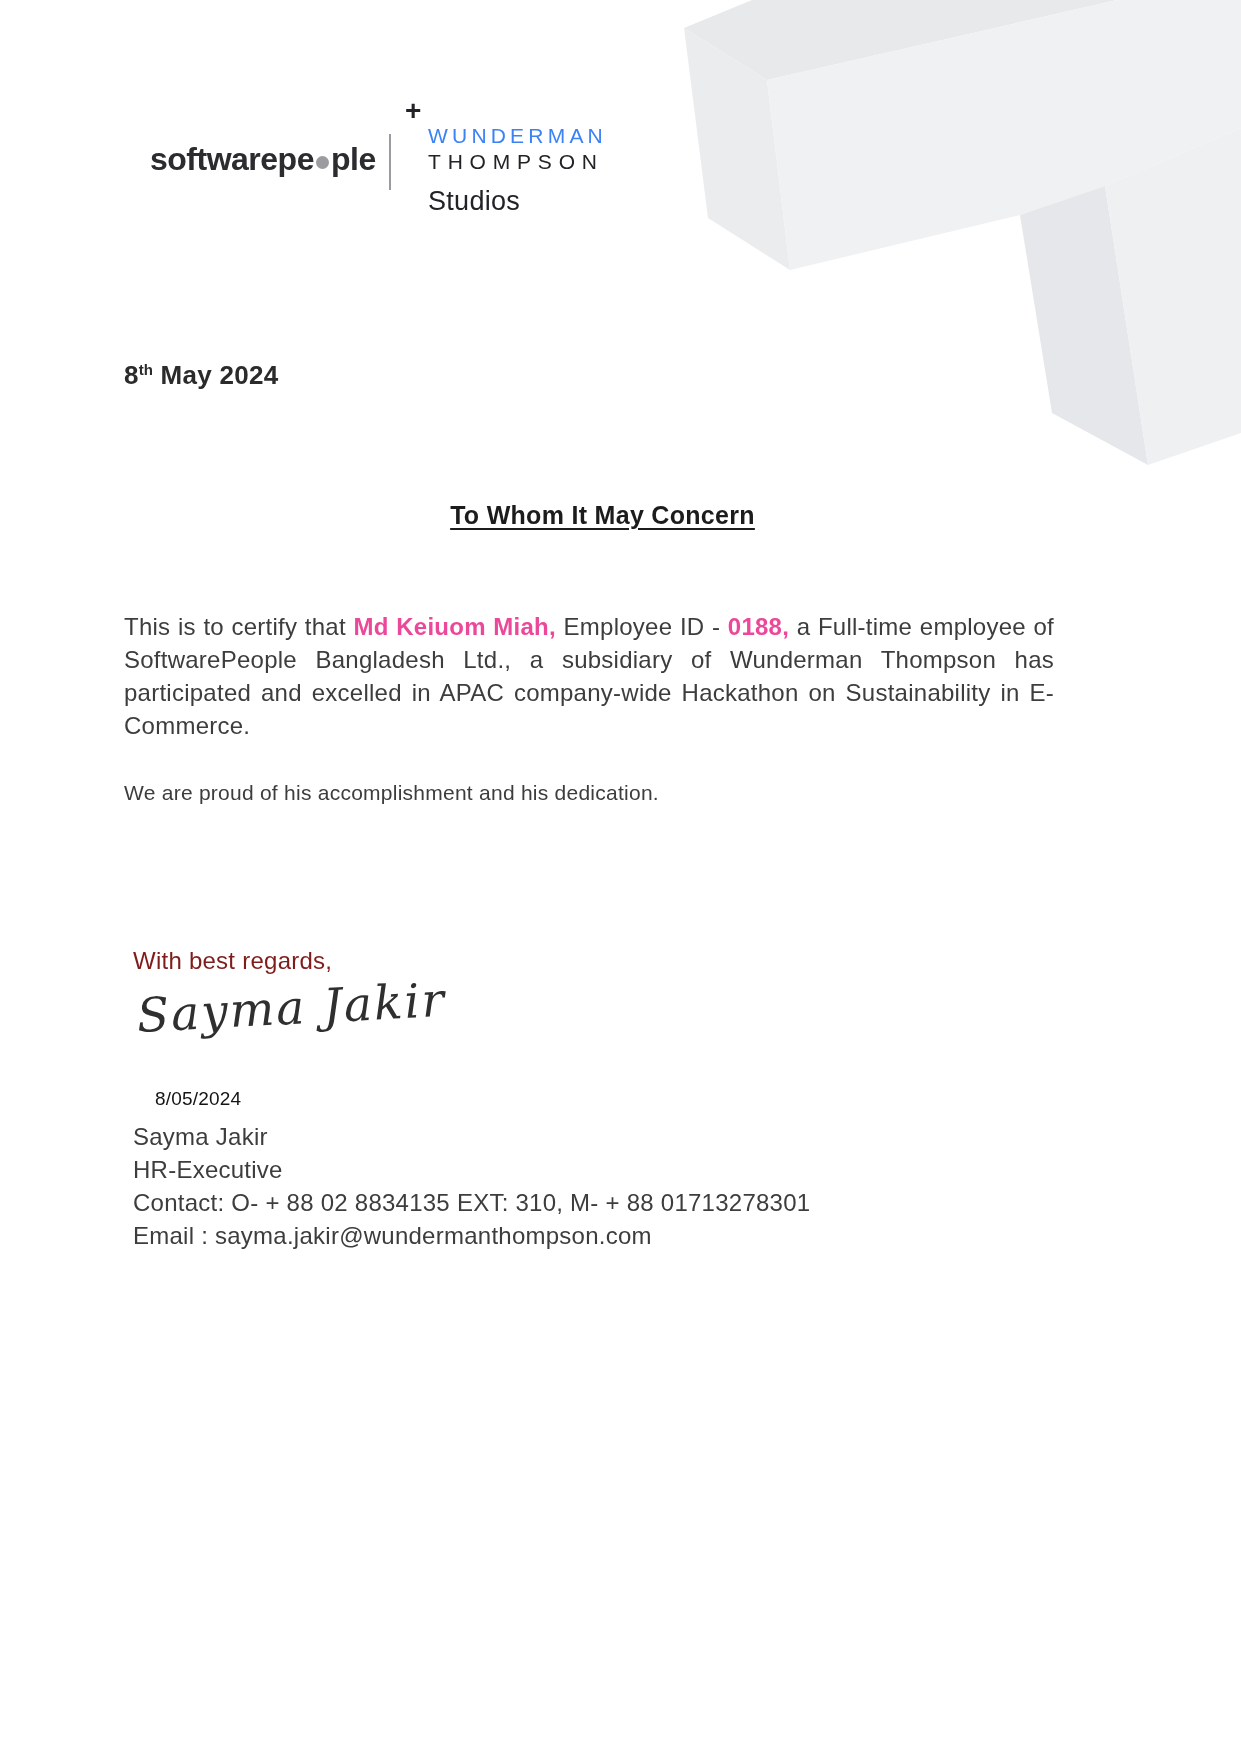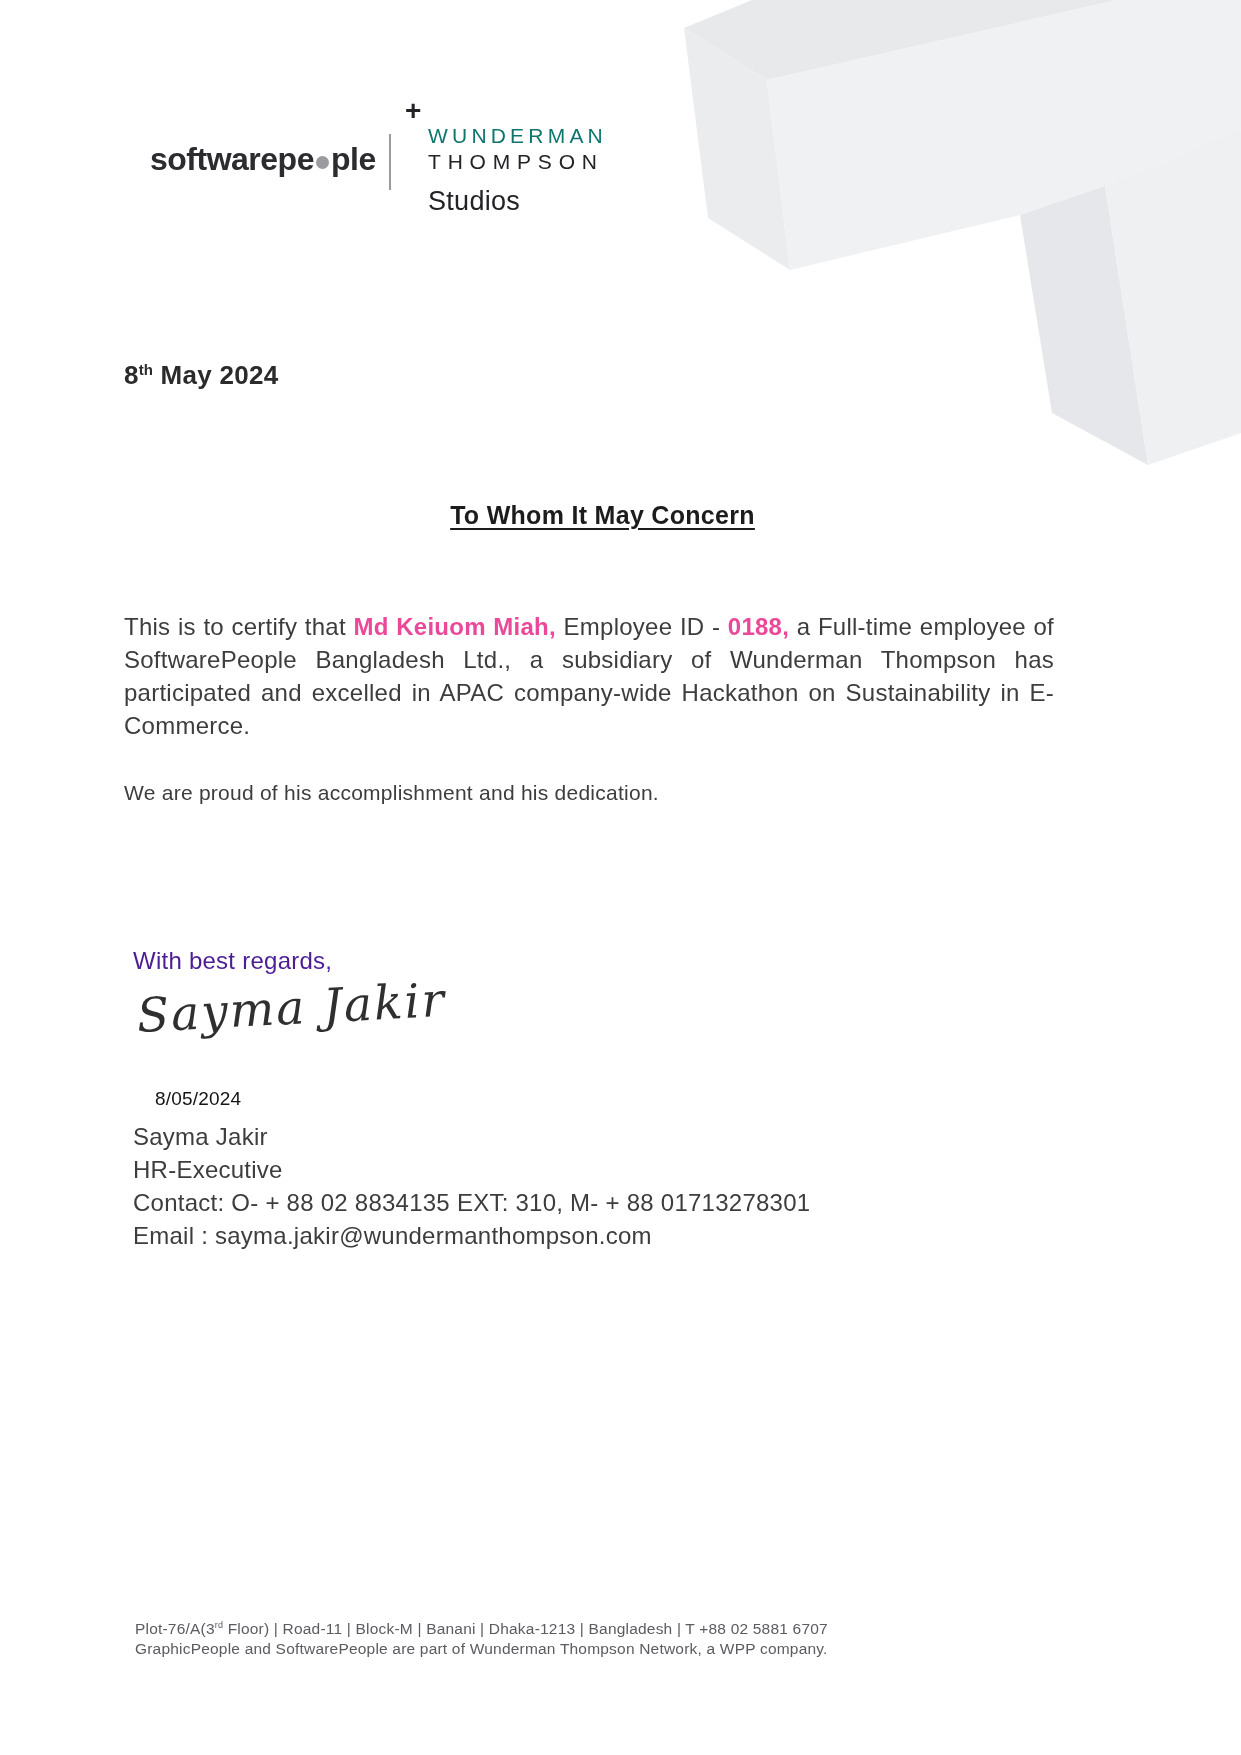--- a/index.html
+++ b/index.html
@@ -33,21 +33,21 @@
   .logo-divider {
     position: absolute; left: 389px; top: 134px;
     width: 2px; height: 56px; background: #9a9aa0;
   }
   .wt-plus {
     position: absolute; left: 405px; top: 97px;
     font-size: 28px; font-weight: 700; color: #232327; line-height: 1;
   }
   .wt-line1 {
     position: absolute; left: 428px; top: 124px;
-    font-size: 21px; font-weight: 500; letter-spacing: 4.2px; color: #0f766e;
+    font-size: 21px; font-weight: 500; letter-spacing: 4.2px; color: #3b82f6;
   }
   .wt-line2 {
     position: absolute; left: 428px; top: 150px;
     font-size: 21px; font-weight: 500; letter-spacing: 6.8px; color: #232327;
   }
   .wt-studios {
     position: absolute; left: 428px; top: 186px;
     font-size: 27px; font-weight: 500; letter-spacing: 0.3px; color: #232327;
   }
 
@@ -72,21 +72,21 @@
   }
   .body-par1 b { font-weight: 700; color: #ec4899; }
 
   .body-par2 {
     position: absolute; left: 124px; top: 776px; width: 930px;
     font-size: 21px; line-height: 33px; letter-spacing: 0.25px; color: #3d3d3d;
   }
 
   .regards {
     position: absolute; left: 133px; top: 947px;
-    font-size: 24px; letter-spacing: 0.25px; color: #4c1d95;
+    font-size: 24px; letter-spacing: 0.25px; color: #7f1d1d;
   }
   .signature {
     position: absolute; left: 137px; top: 988px;
     font-family: "DejaVu Serif", serif; font-style: italic;
     font-size: 47px; color: #2f2f2f; letter-spacing: 2px;
     transform: rotate(-3deg); transform-origin: left center;
     white-space: nowrap;
   }
   .signed-date {
     position: absolute; left: 155px; top: 1088px;
@@ -138,18 +138,14 @@
   <div class="signature">Sayma Jakir</div>
   <div class="signed-date">8/05/2024</div>
 
   <div class="signer-block">
     <div>Sayma Jakir</div>
     <div>HR-Executive</div>
     <div>Contact: O- + 88 02 8834135 EXT: 310, M- + 88 01713278301</div>
     <div>Email : sayma.jakir@wundermanthompson.com</div>
   </div>
 
-  <div class="footer">
-    <div><span>Plot-76/A(3</span><sup>rd</sup><span> Floor) | Road-11 | Block-M | Banani | Dhaka-1213 | Bangladesh | T +88 02 5881 6707</span></div>
-    <div>GraphicPeople and SoftwarePeople are part of Wunderman Thompson Network, a WPP company.</div>
-  </div>
 
 </div>
 
 </body></html>

